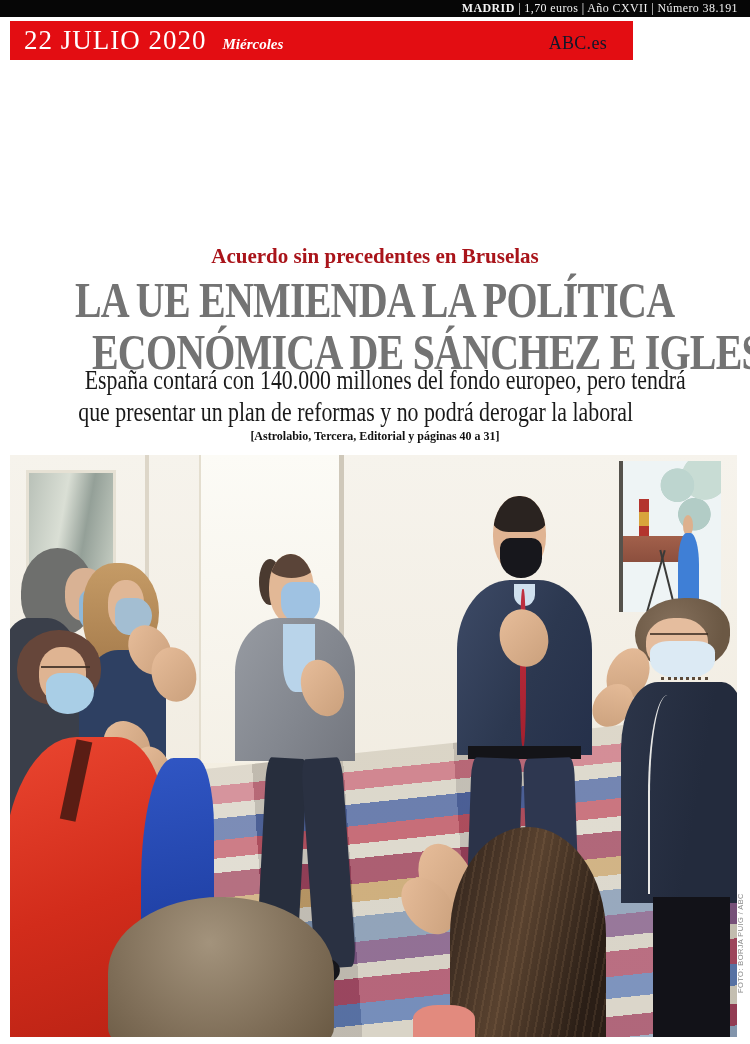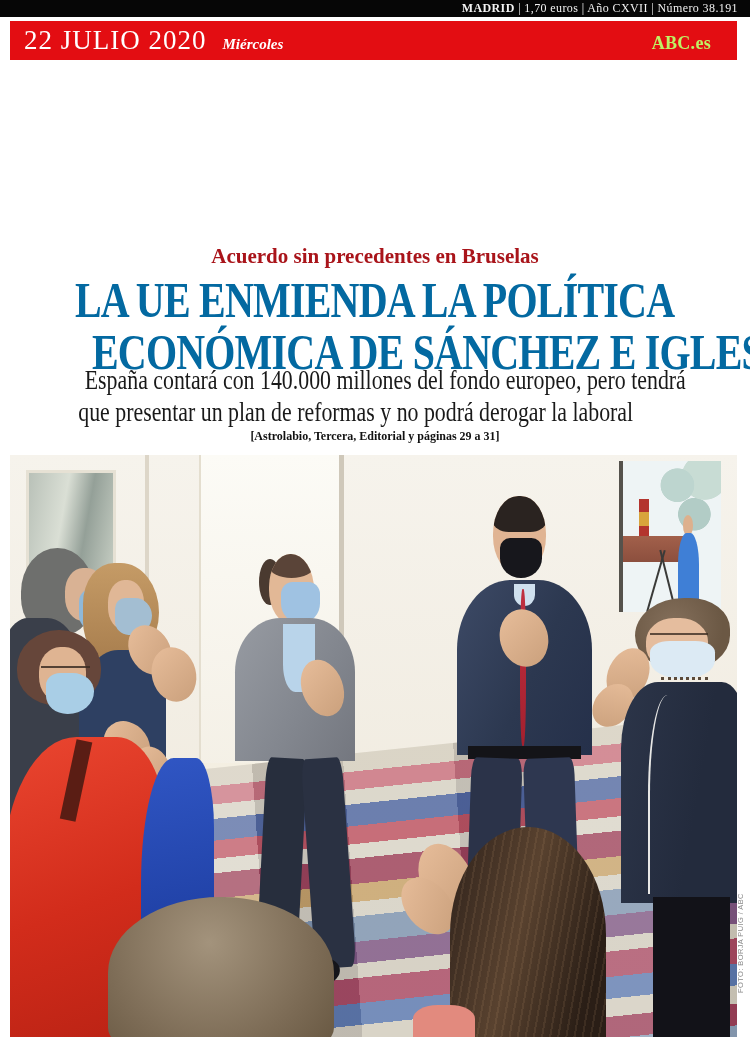--- a/index.html
+++ b/index.html
@@ -6,36 +6,36 @@
   .page{position:relative;width:750px;height:1044px;background:#ffffff;overflow:hidden;
         font-family:"Liberation Serif",serif;color:#1c1b19;}
 
   
   .topbar{position:absolute;left:0;top:0;width:750px;height:17px;background:#060606;
           display:flex;align-items:center;justify-content:flex-end;}
   .topbar .txt{font-size:12px;color:#f2f2f2;letter-spacing:.4px;margin-right:12px;white-space:nowrap;padding-left:36px;}
   .topbar .city{font-weight:bold;}
 
   
-  .banner{position:absolute;left:10px;top:21px;width:727px;height:39px;background:#e30d12;
+  .banner{position:absolute;left:10px;top:21px;width:623px;height:39px;background:#e30d12;
           display:flex;align-items:baseline;}
   .banner .date{color:#fff;font-size:27px;letter-spacing:1px;margin-left:14px;line-height:39px;}
   .banner .day{color:#fff;font-size:15px;font-weight:bold;font-style:italic;margin-left:16px;}
-  .banner .site{color:#bef264;font-size:18px;font-weight:bold;margin-left:auto;margin-right:26px;letter-spacing:.3px;}
+  .banner .site{color:#0f172a;font-size:18px;font-weight:normal;margin-left:auto;margin-right:26px;letter-spacing:.3px;}
 
   
   .masthead{position:absolute;left:0;top:60px;width:750px;height:176px;text-align:center;}
   .caption-left{position:absolute;left:25px;top:88px;width:150px;font-size:12.5px;line-height:1.22;
                 color:#262523;}
 
   
   .kicker{position:absolute;left:0;top:244px;width:750px;text-align:center;
           font-size:21px;font-weight:bold;color:#a9141a;}
   .headline{position:absolute;left:0;top:280px;width:750px;text-align:center;line-height:40px;
-            font-weight:bold;color:#0369a1;}
+            font-weight:bold;color:#737373;}
   .headline .hl{display:inline-block;font-size:50px;transform:scaleX(.8);transform-origin:50% 50%;
                 white-space:nowrap;letter-spacing:-1px;}
   .deck{position:absolute;left:0;top:366px;width:622px;text-align:center;line-height:28px;color:#191919;}
   .deck .dl{display:inline-block;font-size:28px;transform:scaleX(.78);transform-origin:50% 50%;white-space:nowrap;}
   .refs{position:absolute;left:0;top:429px;width:750px;text-align:center;
         font-size:12px;font-weight:bold;color:#111;}
 
   
   .photo{position:absolute;left:10px;top:455px;width:727px;height:582px;overflow:hidden;
          background:linear-gradient(#f6f3ec, #f1ece1 60%, #ece4d2);}
@@ -183,21 +183,21 @@
   <div class="headline">
     <span class="hl">LA UE ENMIENDA LA POLÍTICA</span><br>
     <span class="hl">ECONÓMICA DE SÁNCHEZ E IGLESIAS</span>
   </div>
 
   <div class="deck">
     <span class="dl">España contará con 140.000 millones del fondo europeo, pero tendrá</span><br>
     <span class="dl">que presentar un plan de reformas y no podrá derogar la laboral</span>
   </div>
 
-  <div class="refs">[Astrolabio, Tercera, Editorial y páginas 29 a 31]</div>
+  <div class="refs">[Astrolabio, Tercera, Editorial y páginas 40 a 31]</div>
 
   <div class="photo">
 
     <div class="artwork"></div>
     <div class="jamb1"></div>
     <div class="alcove"></div>
     <div class="jamb2"></div>
     <div class="windowf">
       <div class="foliage"></div>
       <div class="flag-es"></div>

